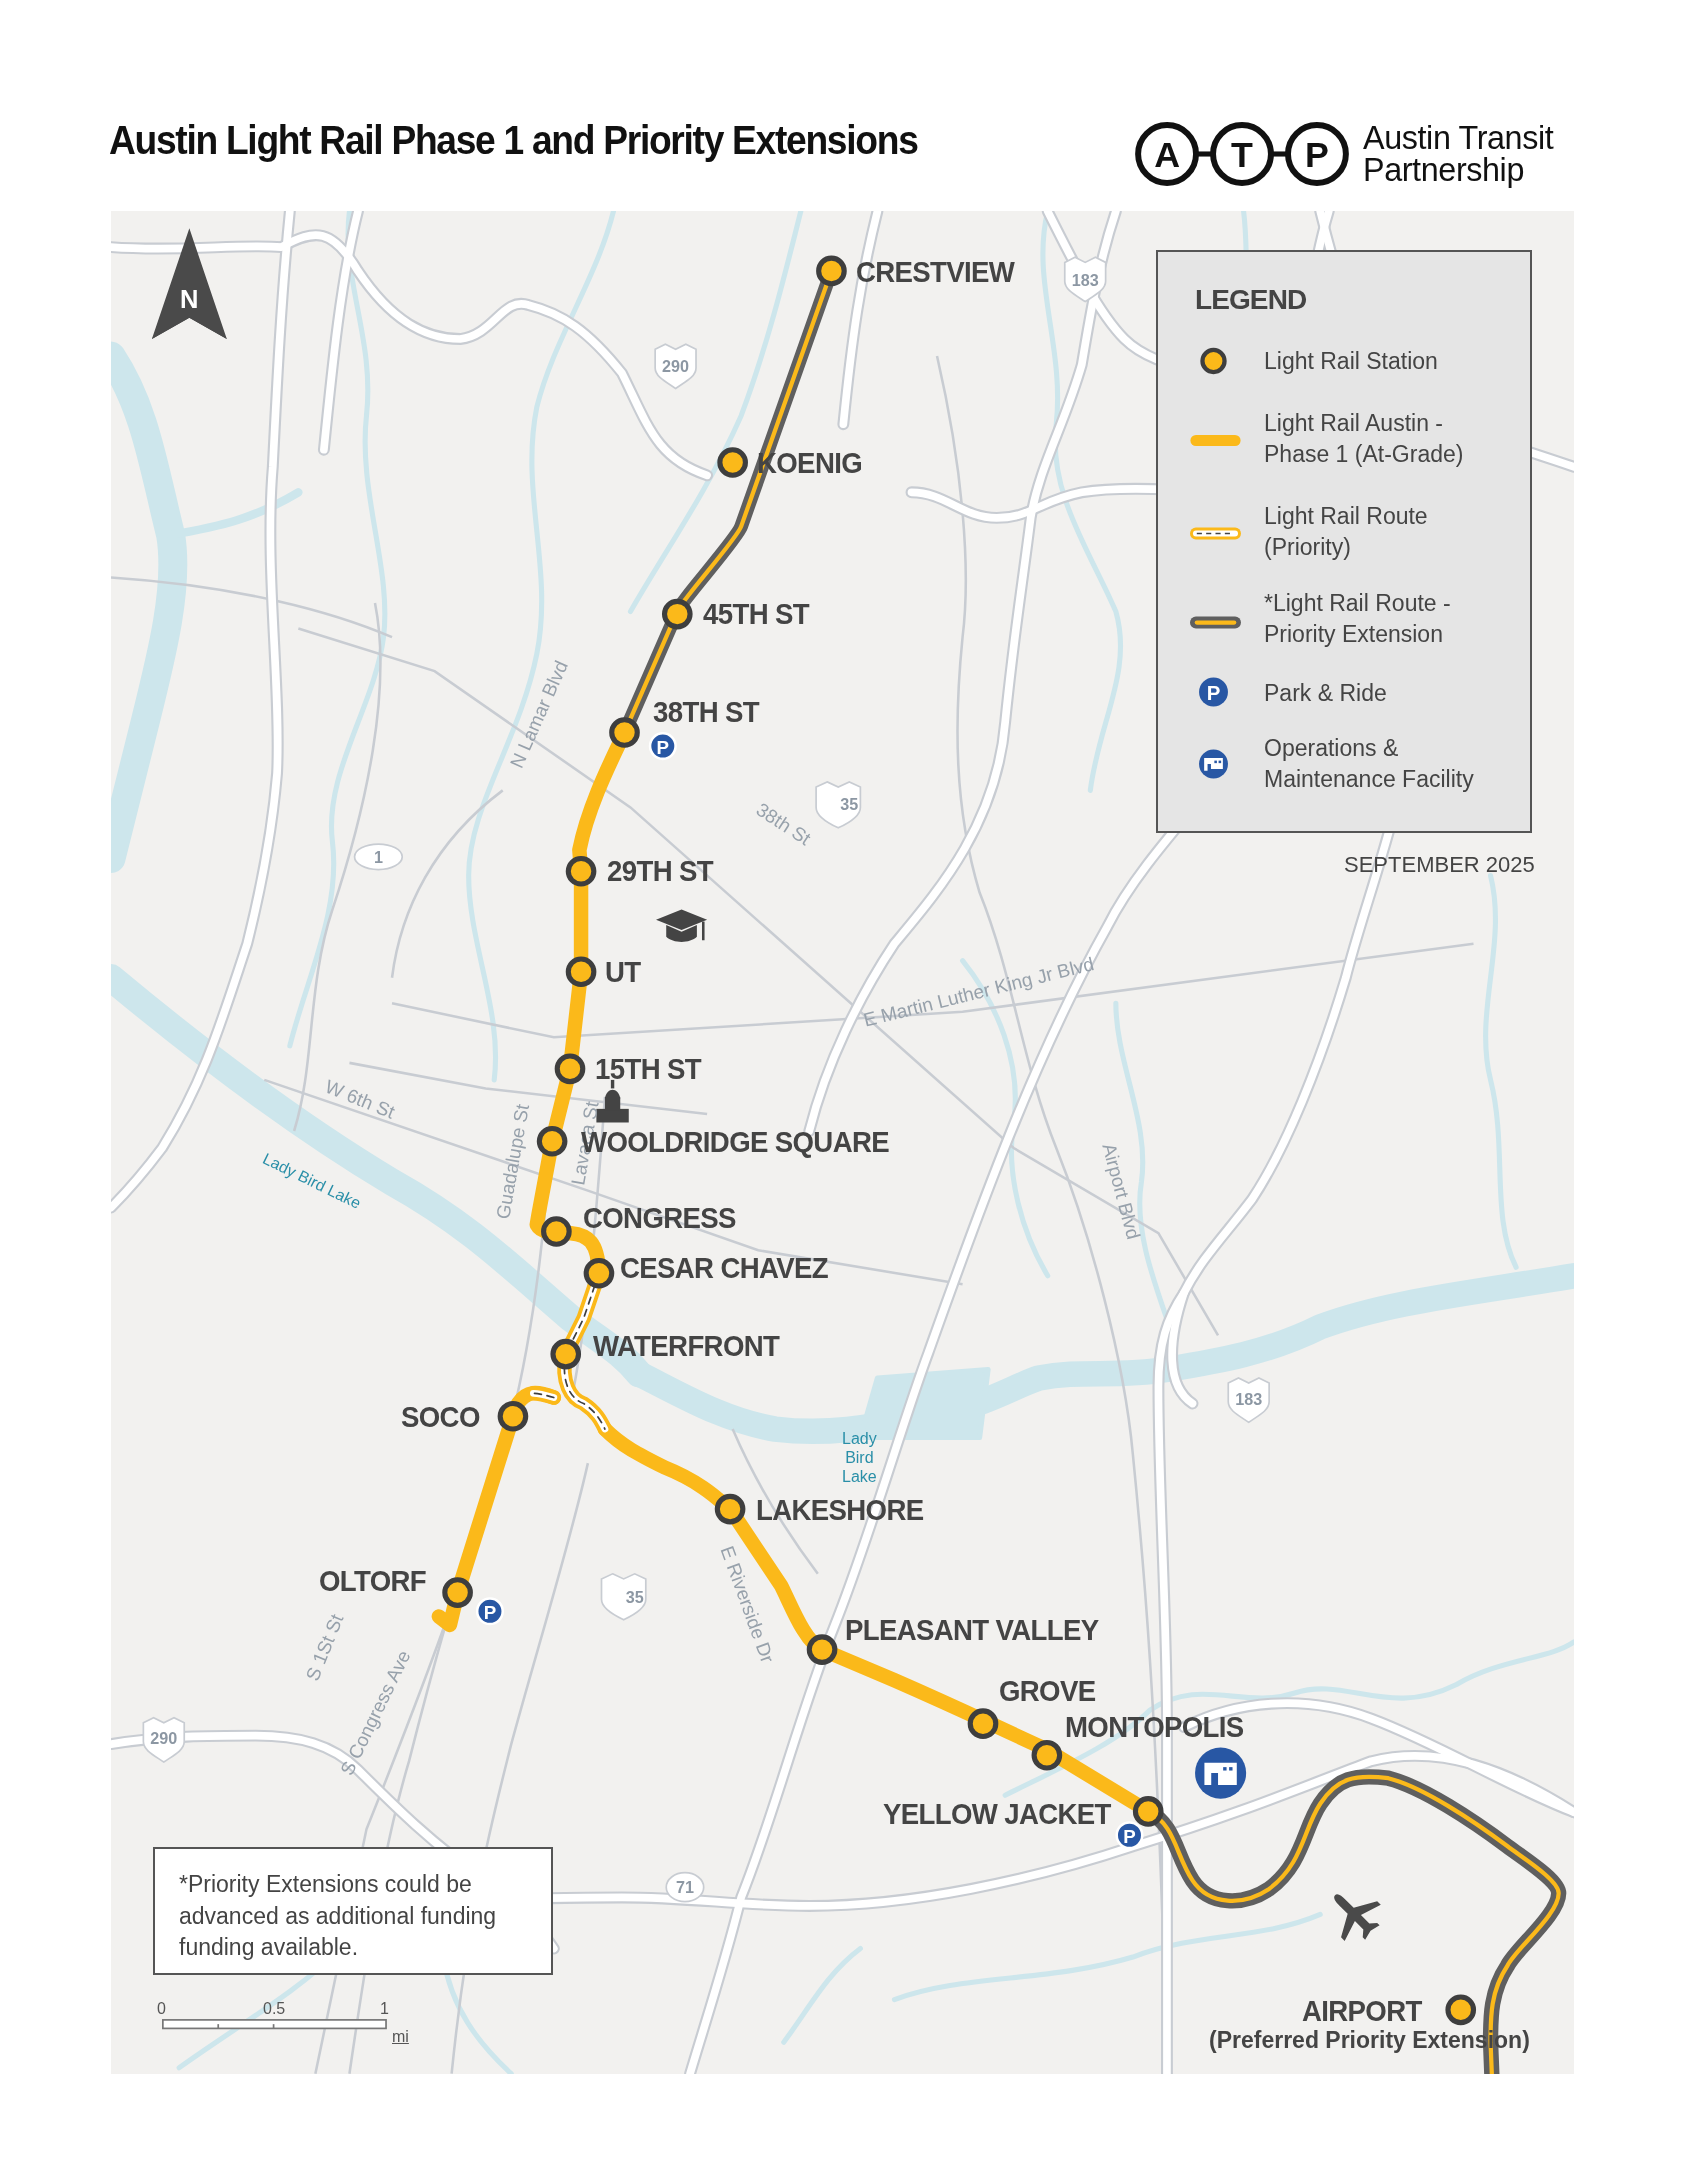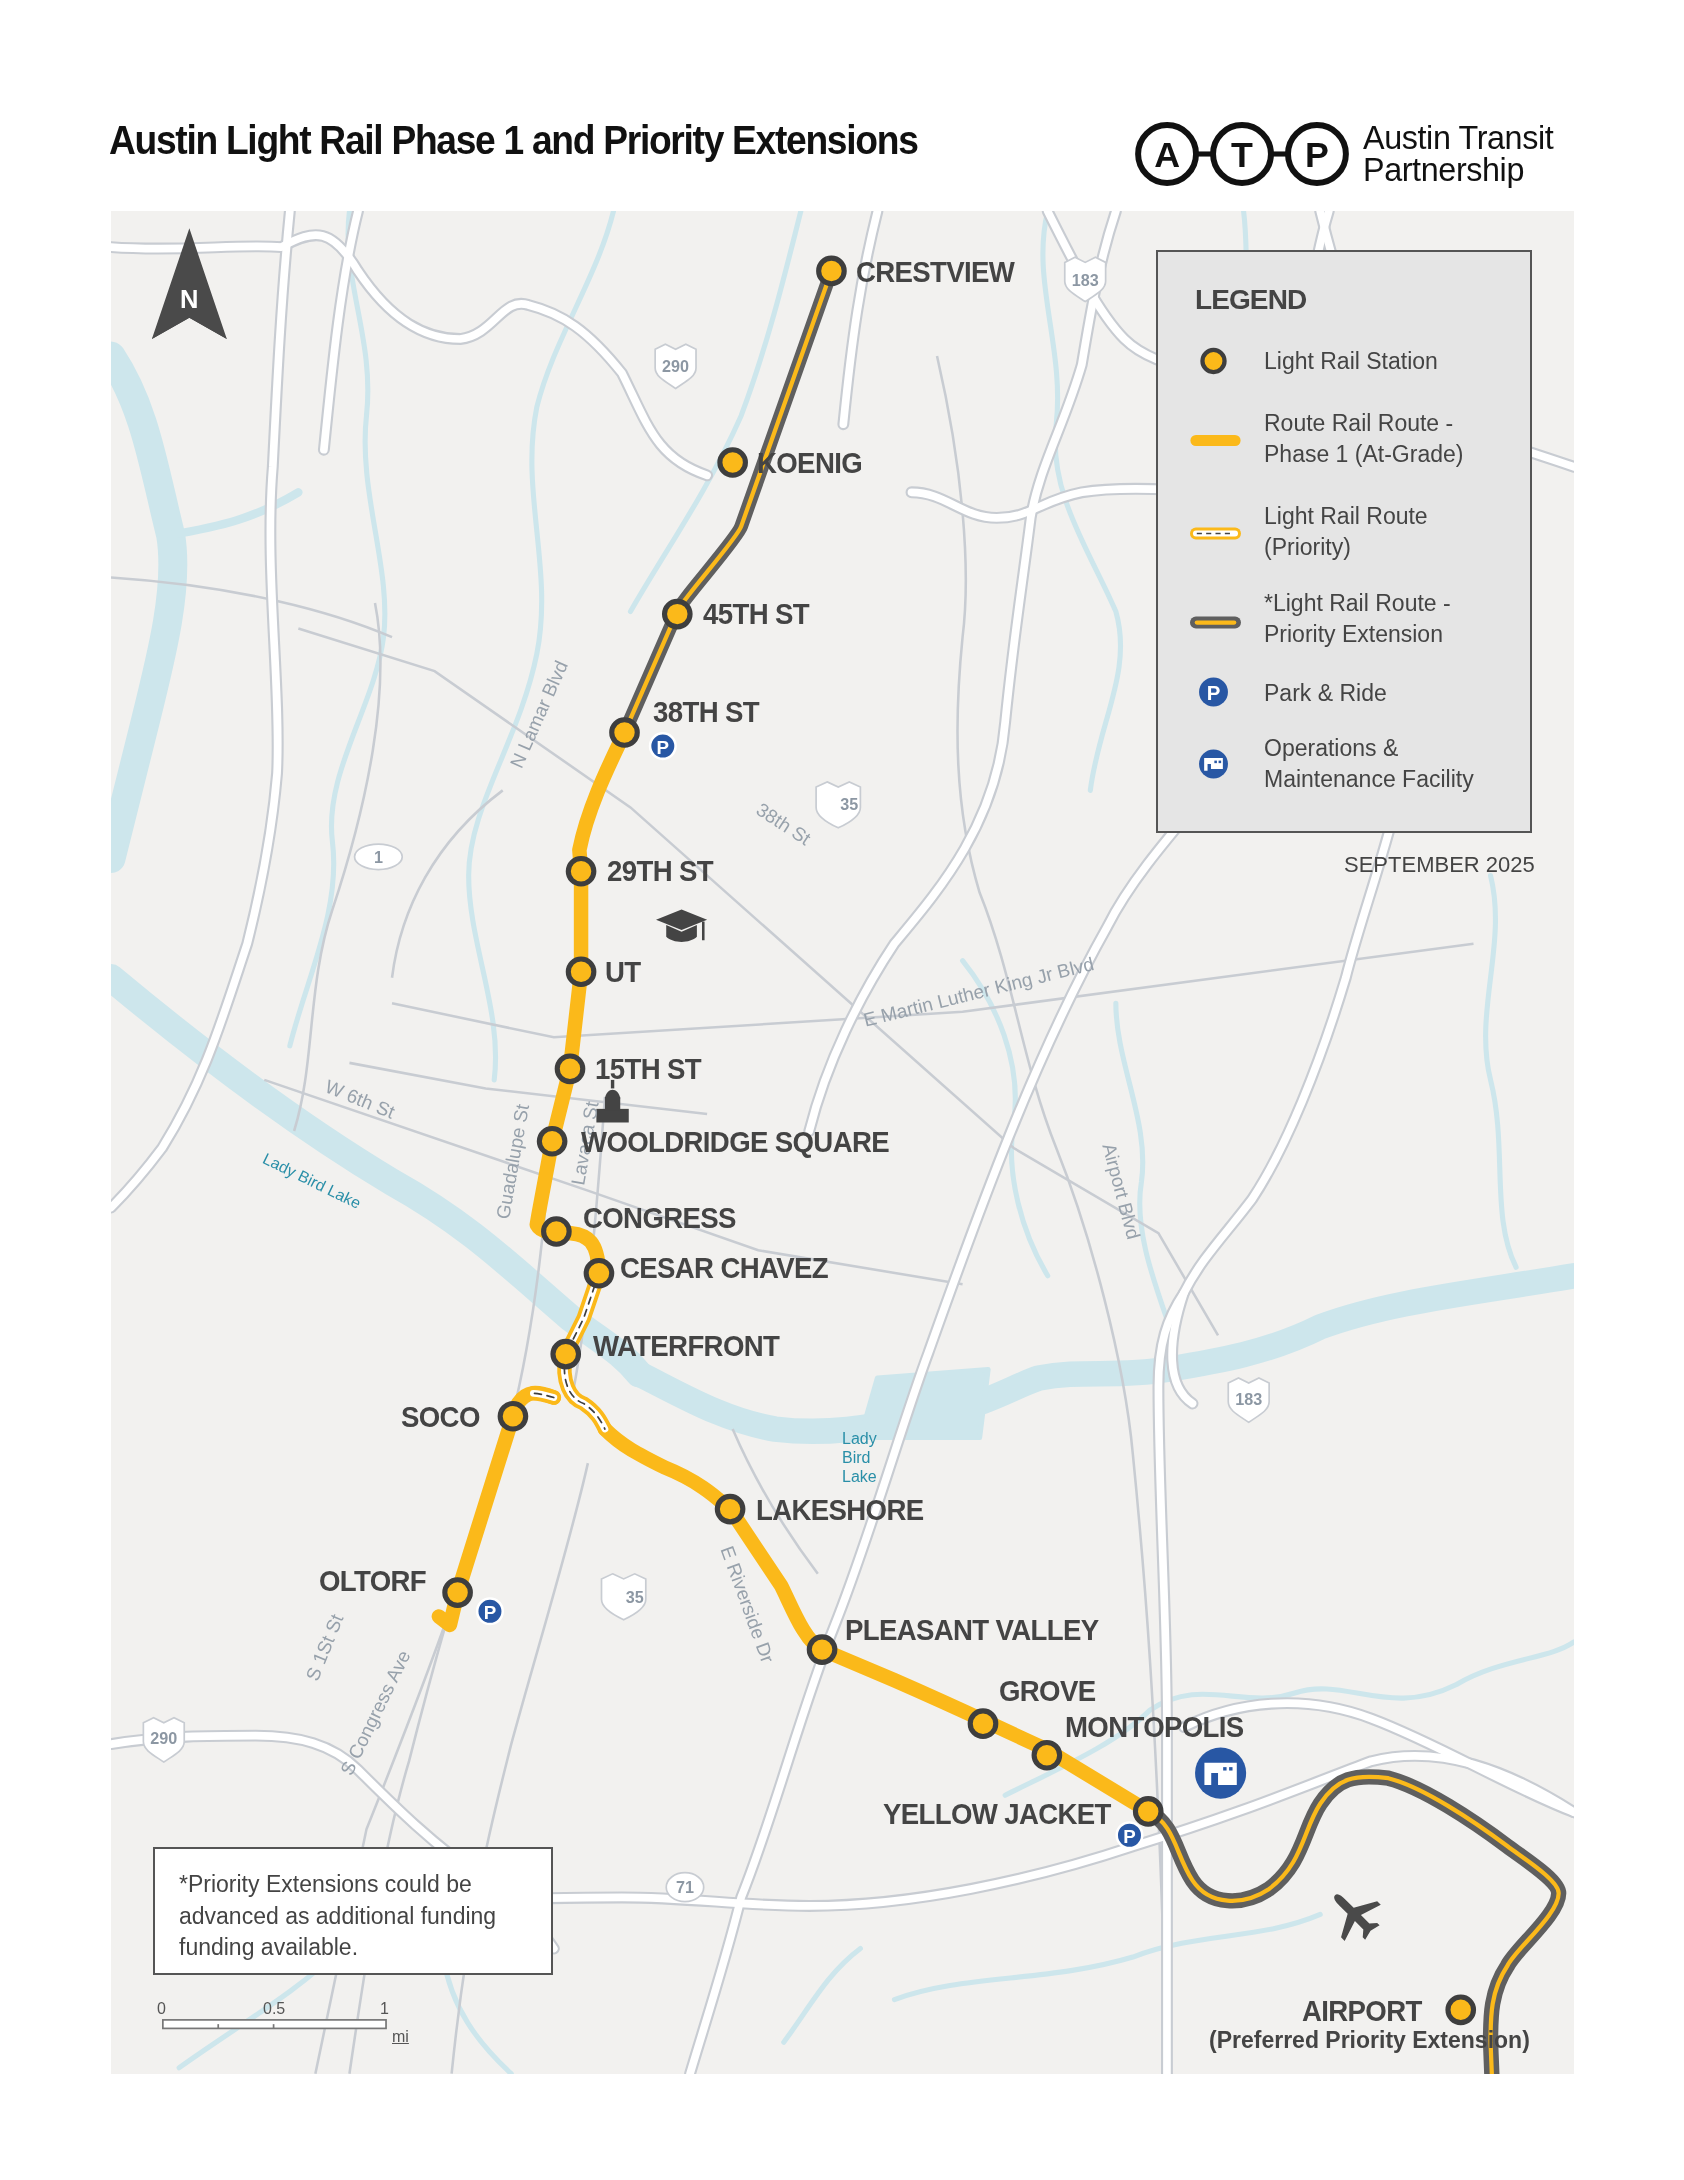--- a/index.html
+++ b/index.html
@@ -259,21 +259,21 @@
   <div class="road-label" style="left:753px;top:799px;transform:rotate(-14deg);">E Martin Luther King Jr Blvd</div>
   <div class="road-label" style="left:215px;top:864px;transform:rotate(22deg);">W 6th St</div>
   <div class="road-label" style="left:392px;top:997px;transform:rotate(-80deg);">Guadalupe St</div>
   <div class="road-label" style="left:467px;top:963px;transform:rotate(-80deg);">Lavaca St</div>
   <div class="road-label" style="left:997px;top:922px;transform:rotate(75deg);">Airport Blvd</div>
   <div class="road-label" style="left:615px;top:1325px;transform:rotate(70deg);">E Riverside Dr</div>
   <div class="road-label" style="left:201px;top:1458px;transform:rotate(-68deg);">S 1St St</div>
   <div class="road-label" style="left:235px;top:1552px;transform:rotate(-64deg);">S Congress Ave</div>
 
   <div class="water-label" style="left:153px;top:937px;transform:rotate(26deg);">Lady Bird Lake</div>
-  <div class="water-label" style="left:731px;top:1218px;text-align:left;">
+  <div class="water-label" style="left:731px;top:1218px;text-align:center;">
     <div>Lady</div>
     <div>Bird</div>
     <div>Lake</div>
   </div>
 
   <div class="st-label" style="left:745px;top:46px;">CRESTVIEW</div>
   <div class="st-label" style="left:646px;top:237px;">KOENIG</div>
   <div class="st-label" style="left:592px;top:388px;">45TH ST</div>
   <div class="st-label" style="left:542px;top:486px;">38TH ST</div>
   <div class="st-label" style="left:496px;top:645px;">29TH ST</div>
@@ -315,21 +315,21 @@
         <circle cx="25" cy="20" r="6" fill="#fbb91a"></circle>
       </svg>
     <div class="lg-label">Light Rail Station</div>
   </div>
 
   <div class="lg-item" style="top:156px;">
     <svg class="lg-sym" width="51" height="17" viewBox="0 0 60 20" style="top:24px;left:32px;">
         <line x1="7" y1="10" x2="53" y2="10" stroke="#fbb91a" stroke-width="13" stroke-linecap="round"></line>
       </svg>
     <div class="lg-label">
-      <div>Route Rail Route -</div>
+      <div>Light Rail Austin -</div>
       <div>Phase 1 (At-Grade)</div>
     </div>
   </div>
 
   <div class="lg-item" style="top:249px;">
     <svg class="lg-sym" width="51" height="17" viewBox="0 0 60 20" style="top:24px;left:32px;">
         <line x1="7" y1="10" x2="53" y2="10" stroke="#fbb91a" stroke-width="14" stroke-linecap="round"></line>
         <line x1="7" y1="10" x2="53" y2="10" stroke="#fff" stroke-width="7" stroke-linecap="round"></line>
         <line x1="8" y1="10" x2="52" y2="10" stroke="#444" stroke-width="2" stroke-dasharray="6 5"></line>
       </svg>

